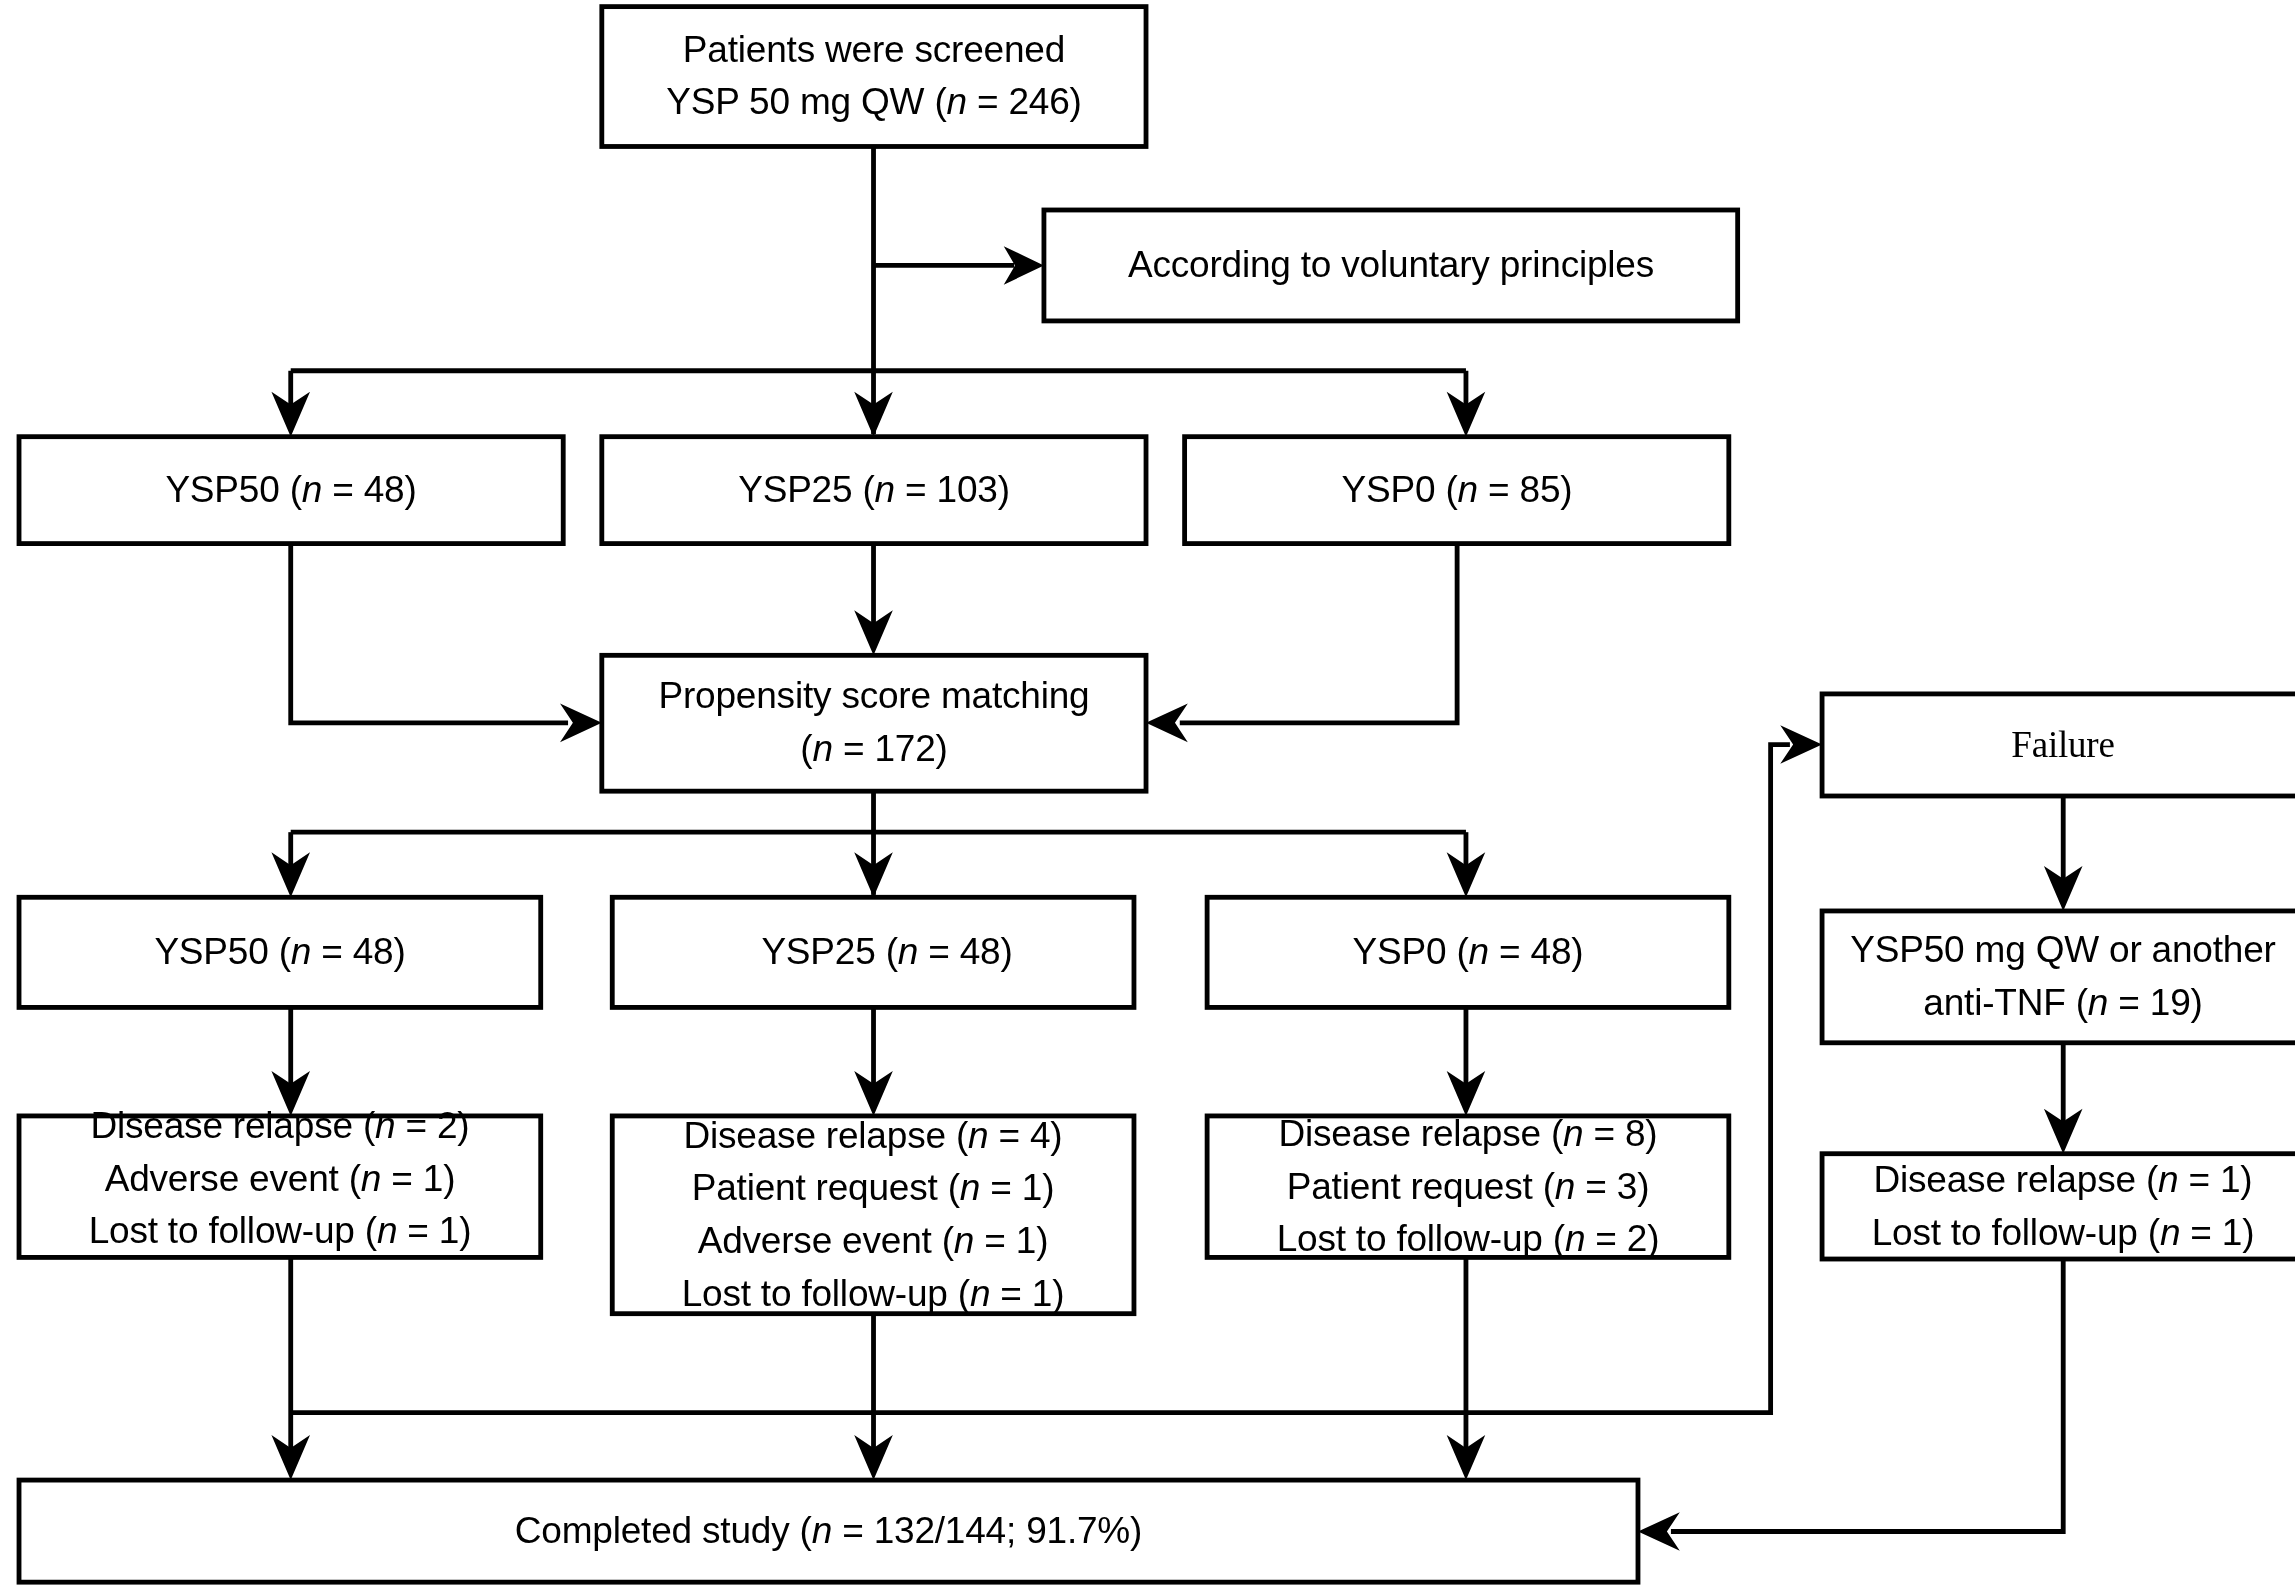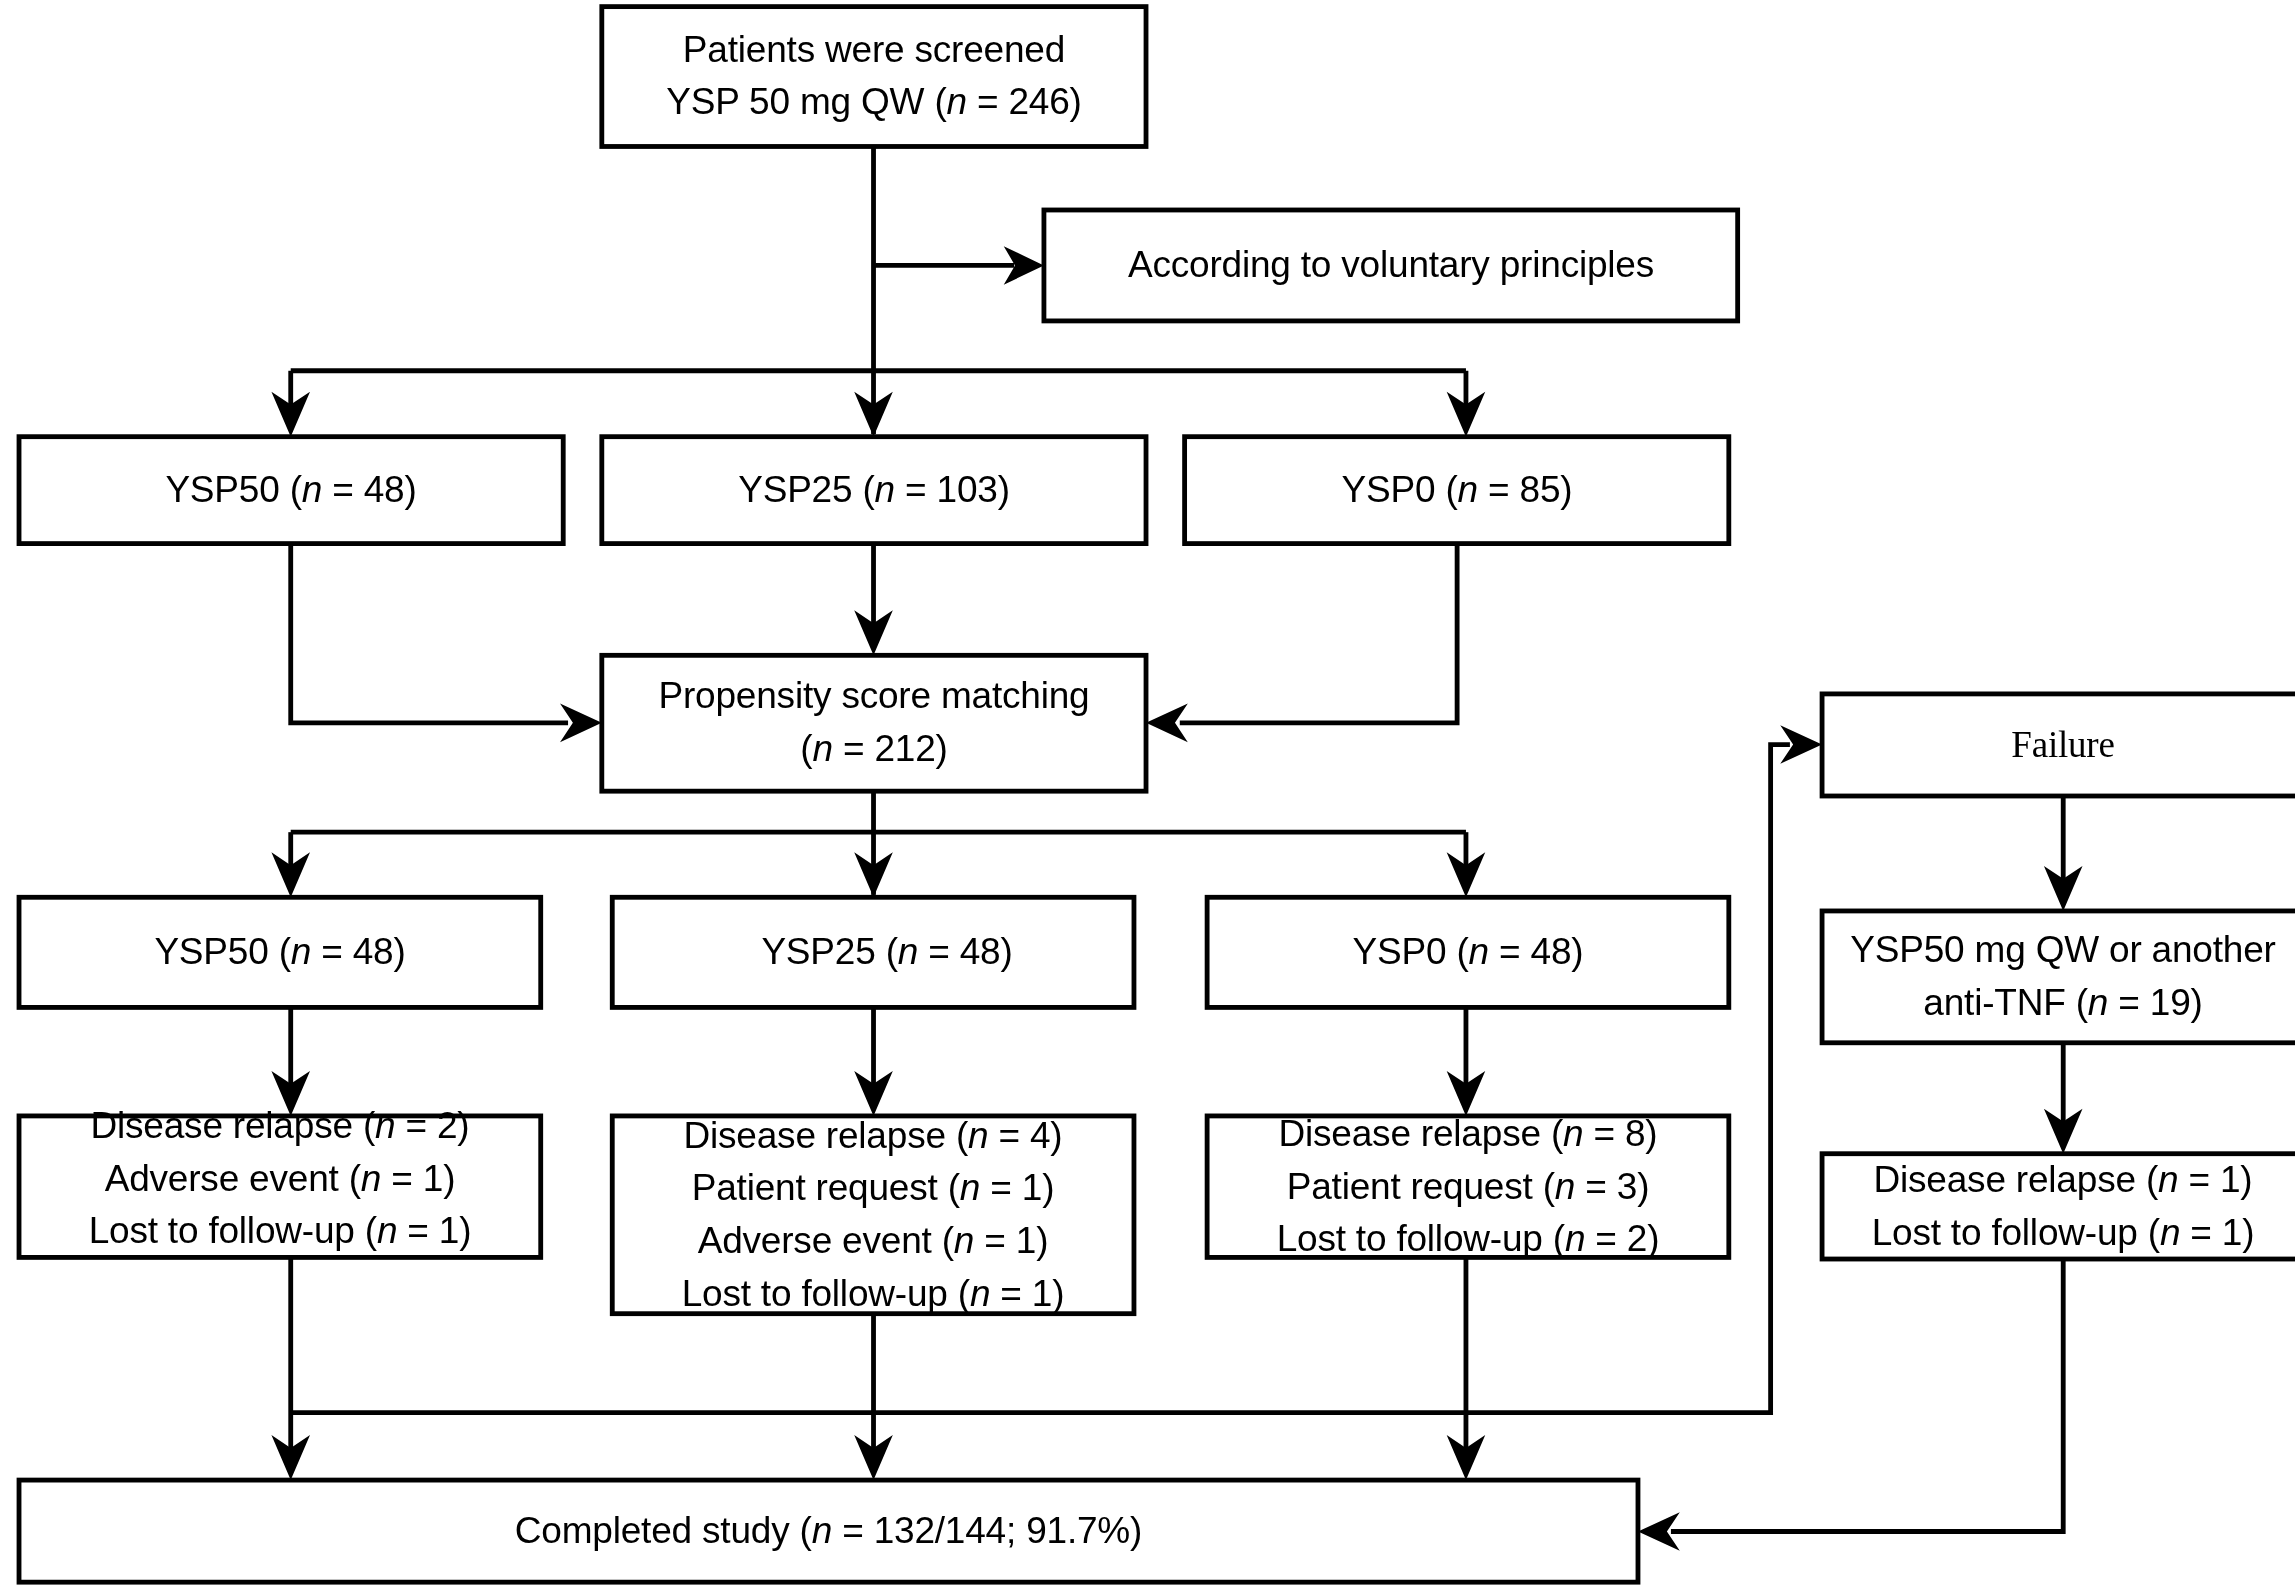--- a/index.html
+++ b/index.html
@@ -167,21 +167,21 @@
   <div class="node-text" style="left:587px; top:437px; width:544px; height:107px;">
     <span class="line"><span>YSP25 (</span><i>n</i><span> = 103)</span></span>
   </div>
 
   <div class="node-text" style="left:1170px; top:437px; width:544px; height:107px;">
     <span class="line"><span>YSP0 (</span><i>n</i><span> = 85)</span></span>
   </div>
 
   <div class="node-text" style="left:587px; top:655px; width:544px; height:136px;">
     <span class="line">Propensity score matching</span>
-    <span class="line"><span>(</span><i>n</i><span> = 212)</span></span>
+    <span class="line"><span>(</span><i>n</i><span> = 172)</span></span>
   </div>
 
   <div class="node-text" style="left:1807px; top:694px; width:482px; height:102px;font-family:Liberation Serif, serif;">
     <span class="line">Failure</span>
   </div>
 
   <div class="node-text" style="left:4px; top:897px; width:522px; height:110px;">
     <span class="line"><span>YSP50 (</span><i>n</i><span> = 48)</span></span>
   </div>
 

